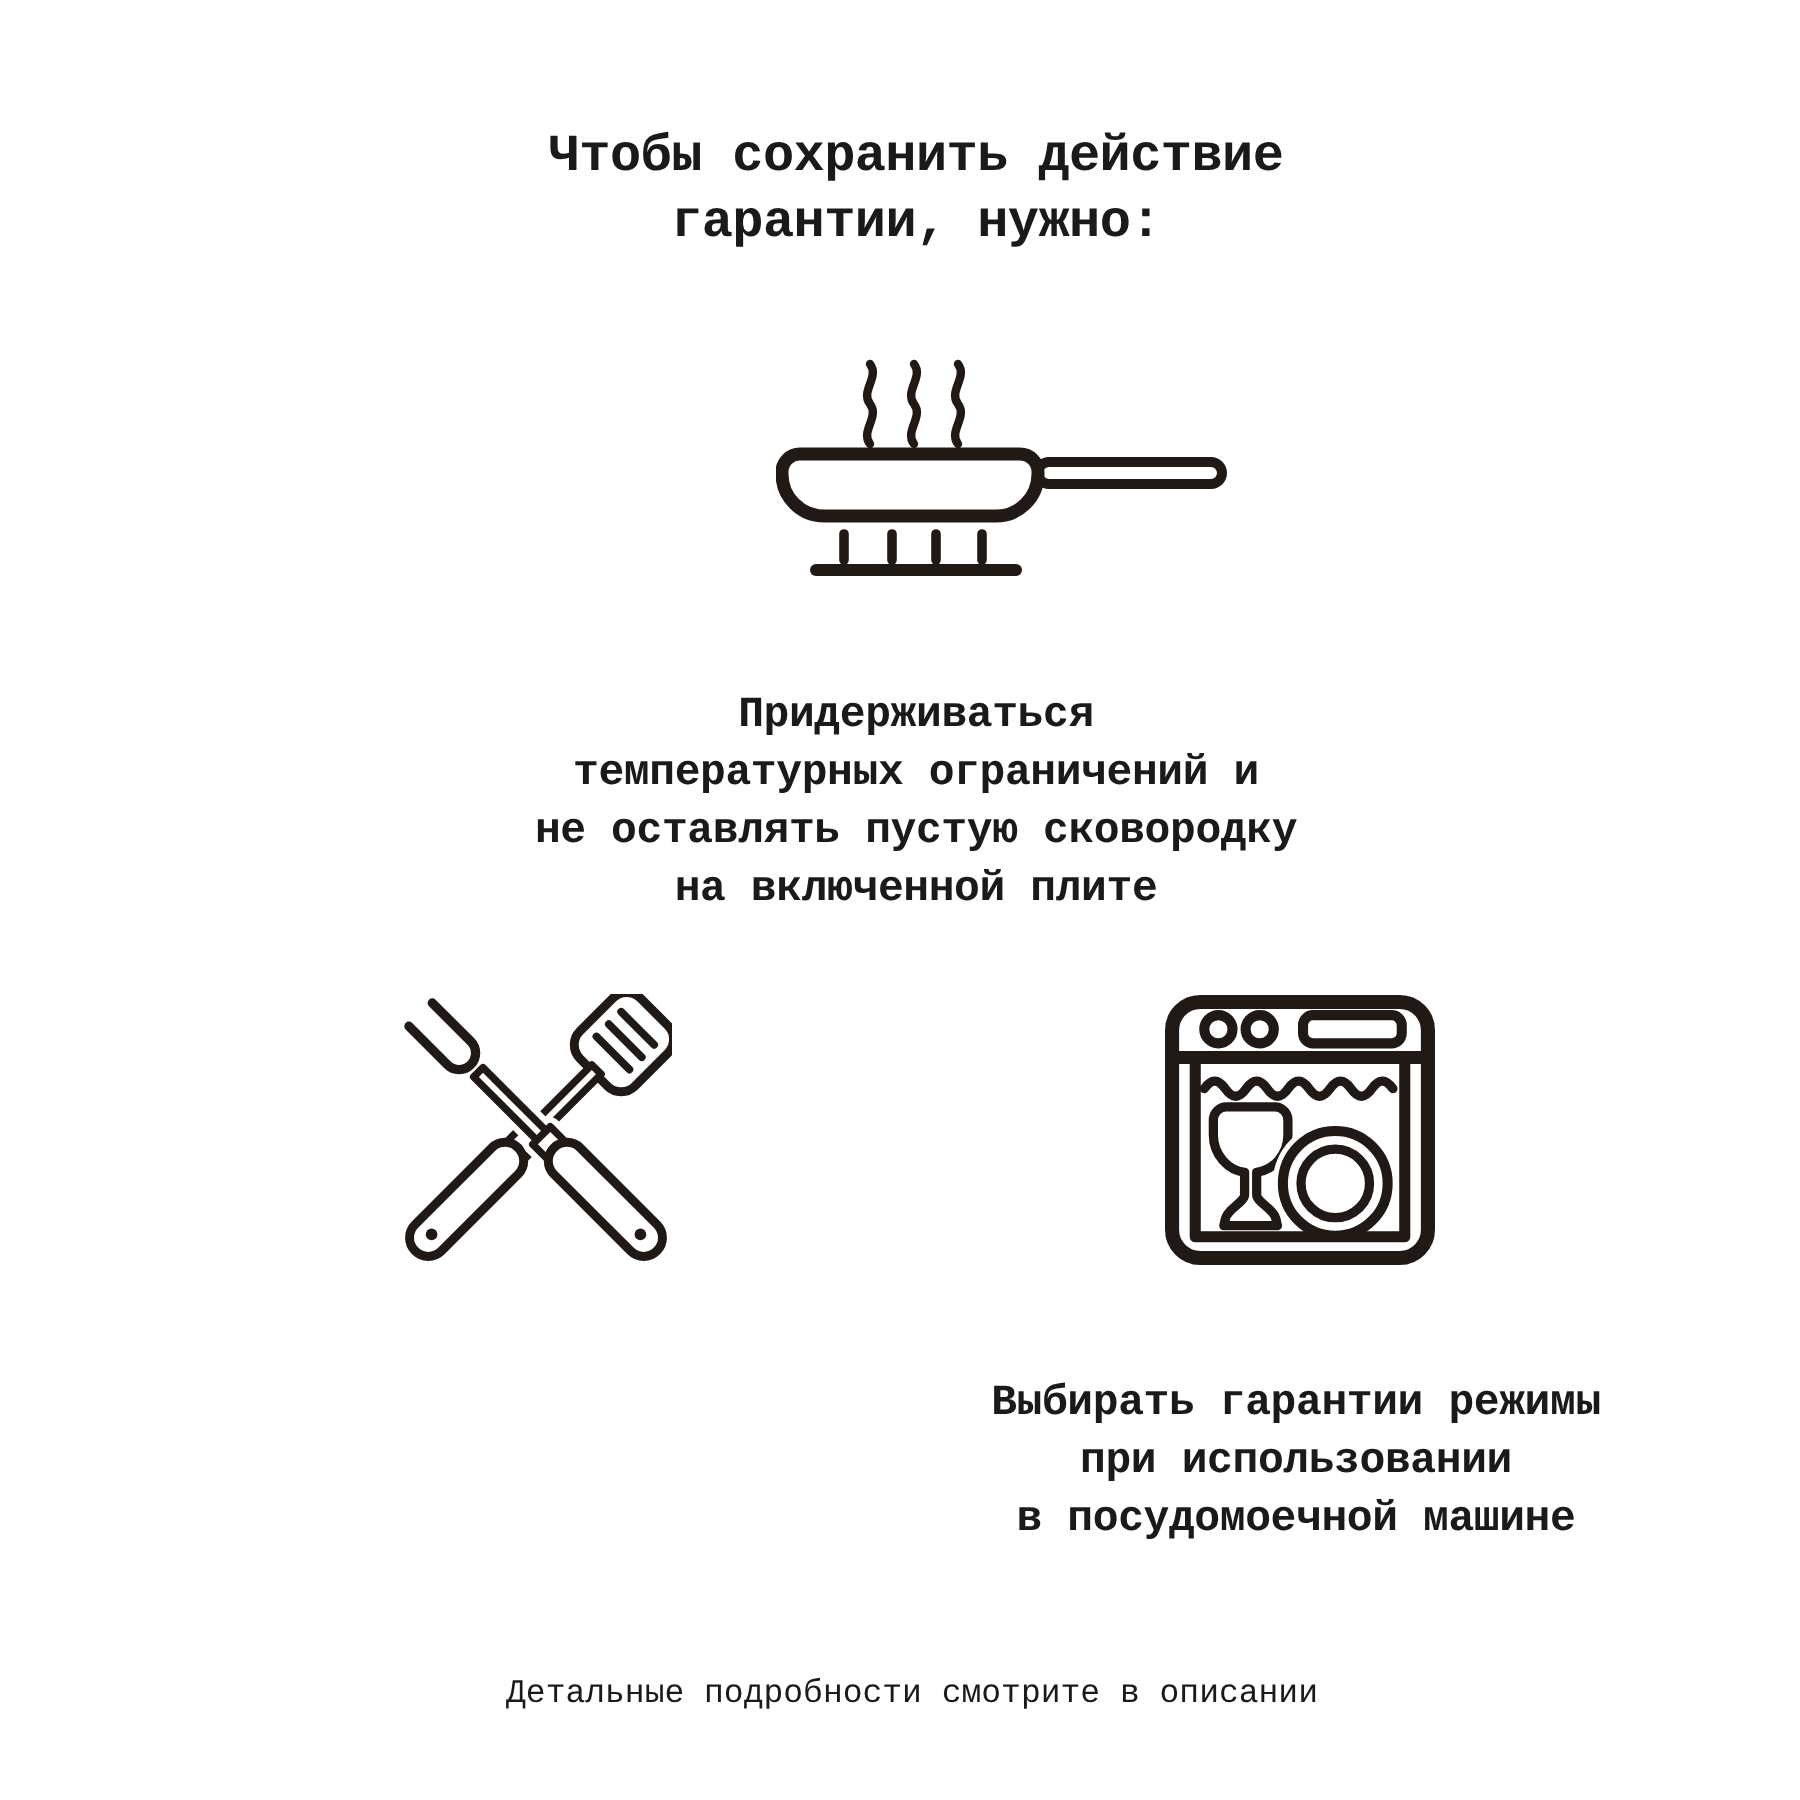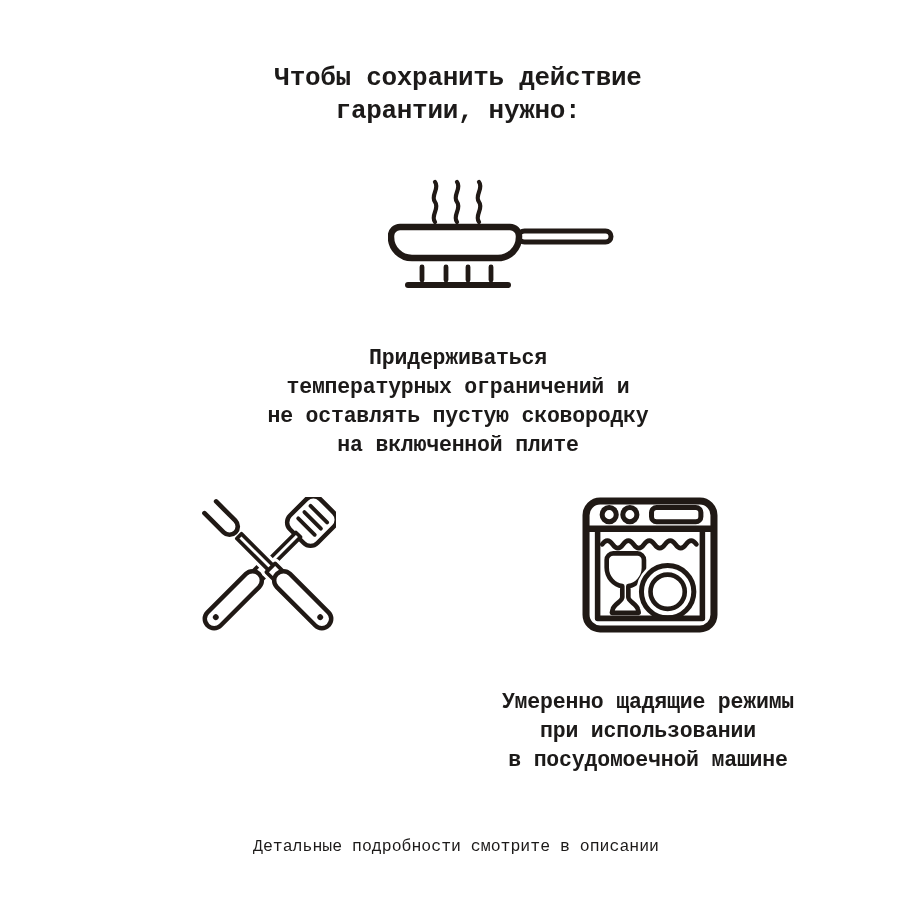--- a/index.html
+++ b/index.html
@@ -106,19 +106,19 @@
       <g>
         <circle cx="85" cy="94" r="30" fill="#fff" stroke="#fff" stroke-width="2"></circle>
         <circle cx="85" cy="94" r="26" stroke-width="5"></circle>
         <circle cx="85" cy="94" r="17" stroke-width="4.6"></circle>
       </g>
       <path stroke-width="5.5" d="M15.5 33 V120.5 H119.5 V33"></path>
       <path stroke-width="6.5" d="M4 31.5 H131"></path>
     </svg>
   </div>
 
-  <div class="txt caption caption-right">Умеренно щадящие режимы
+  <div class="txt caption caption-right">Выбирать гарантии режимы
 при использовании
 в посудомоечной машине</div>
 
   <div class="txt footer">Детальные подробности смотрите в описании</div>
 
 </div>
 
 </body></html>

